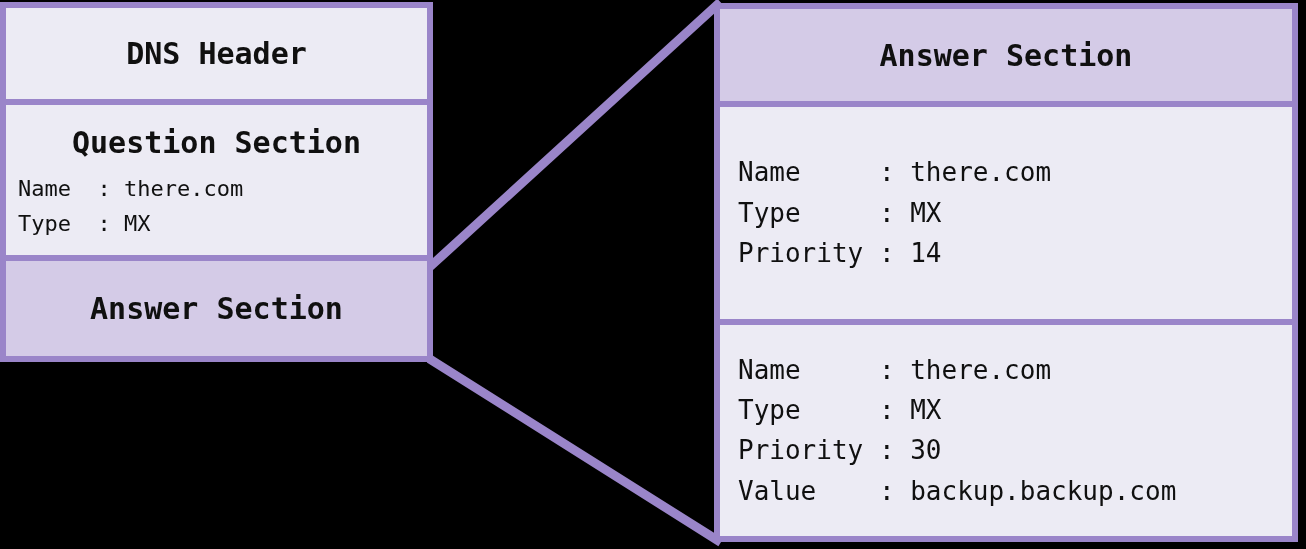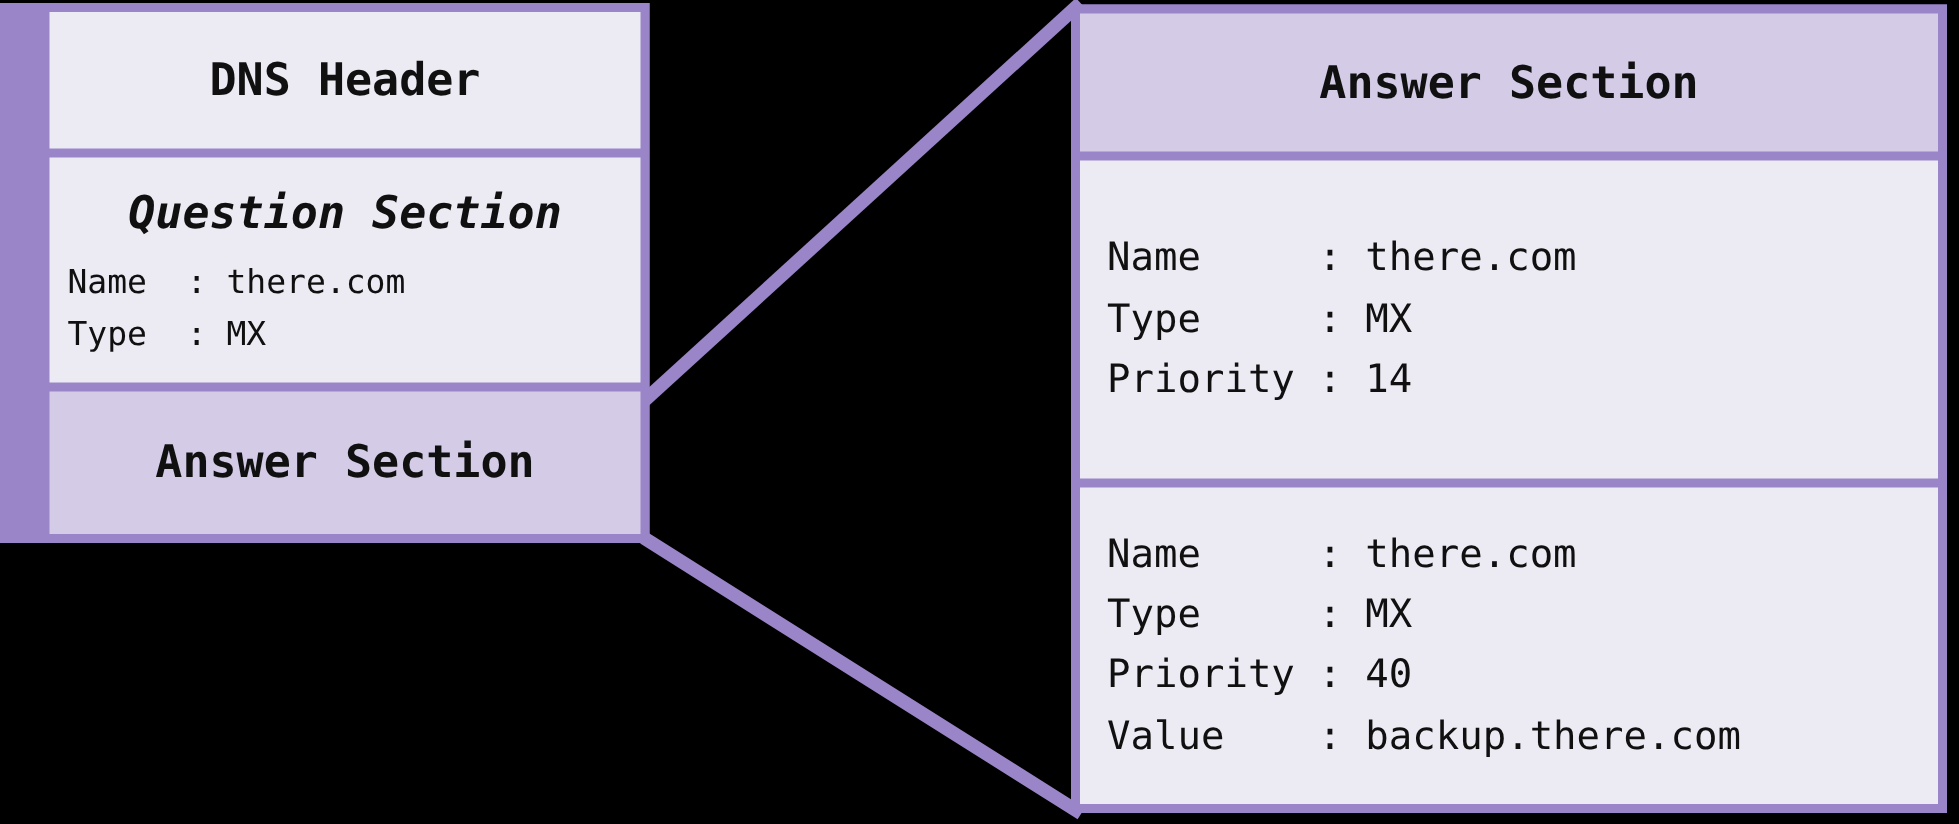--- a/index.html
+++ b/index.html
@@ -30,21 +30,20 @@
     left: 0px;
     top: 2px;
     width: 433px;
     height: 360px;
     border: 6px solid #9a85c9;
     box-sizing: border-box;
     background: #9a85c9;
     display: flex;
     flex-direction: column;
     gap: 6px;
-    padding-left: 27px;
   }
   .lp-box {
     background: #ecebf4;
     box-sizing: border-box;
     display: flex;
     flex-direction: column;
     justify-content: center;
   }
   .lp-box.header-box {
     height: 91px;
@@ -68,21 +67,20 @@
     white-space: pre;
     text-align: center;
   }
   .q-title {
     font-size: 30px;
     font-weight: bold;
     color: #101010;
     white-space: pre;
     text-align: center;
     margin-bottom: 12px;
-    font-style: italic;
   }
   .q-lines {
     padding-left: 12px;
   }
   .q-line {
     font-size: 22px;
     color: #101010;
     white-space: pre;
     line-height: 1.55;
   }
@@ -169,19 +167,19 @@
 
     <div class="rp-record">
       <div class="rp-line">Name     : there.com</div>
       <div class="rp-line">Type     : MX</div>
       <div class="rp-line">Priority : 14</div>
     </div>
 
     <div class="rp-record">
       <div class="rp-line">Name     : there.com</div>
       <div class="rp-line">Type     : MX</div>
-      <div class="rp-line">Priority : 40</div>
-      <div class="rp-line">Value    : backup.there.com</div>
+      <div class="rp-line">Priority : 30</div>
+      <div class="rp-line">Value    : backup.backup.com</div>
     </div>
 
   </div>
 
 </div>
 
 </body></html>

